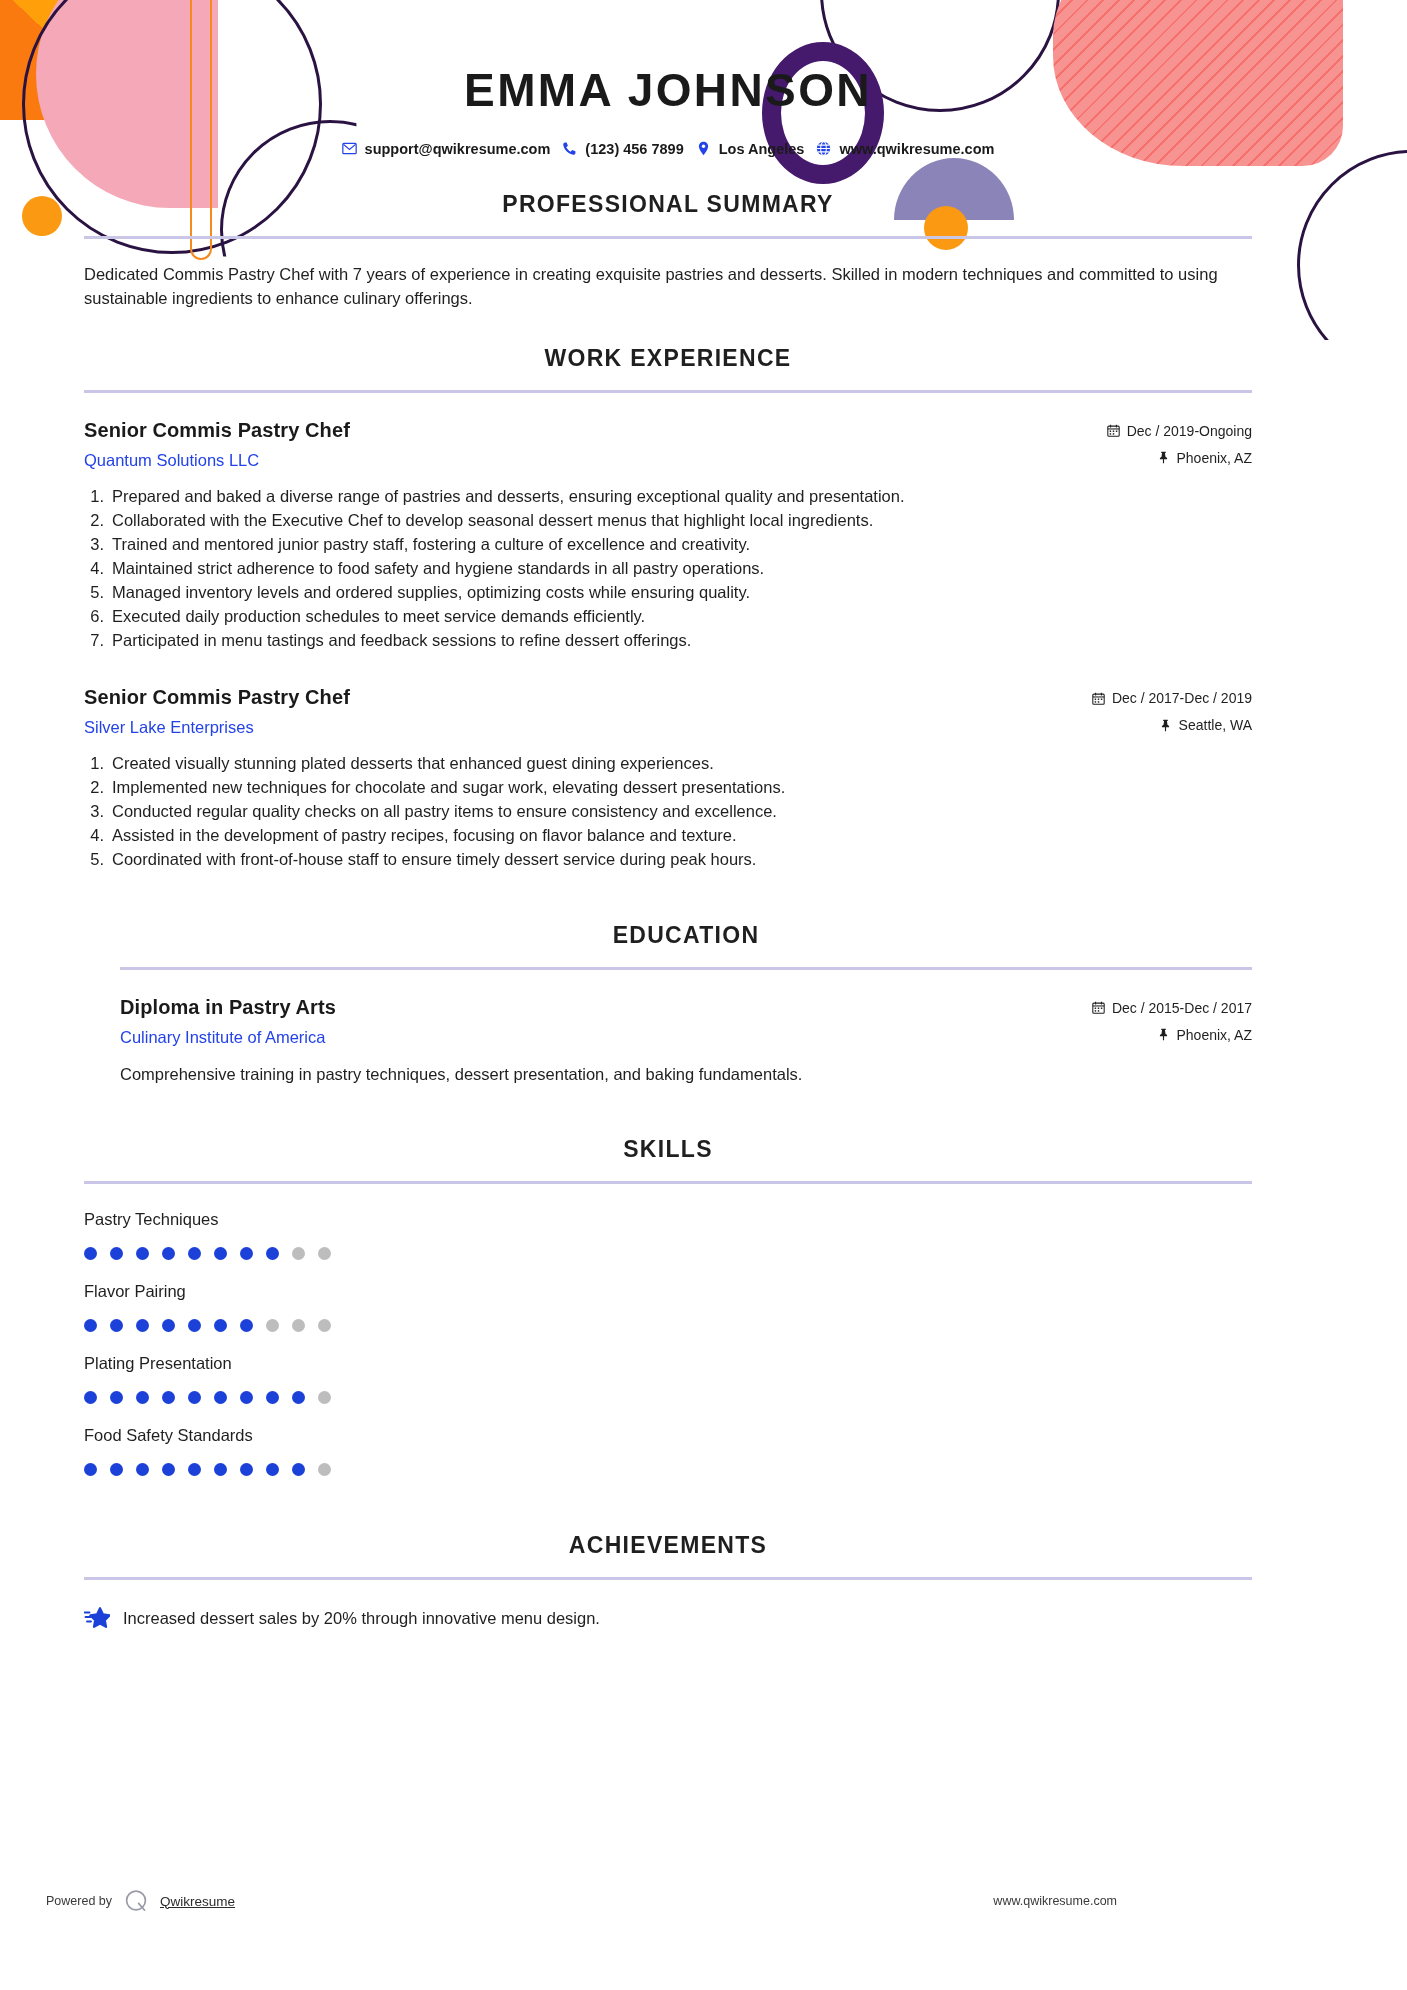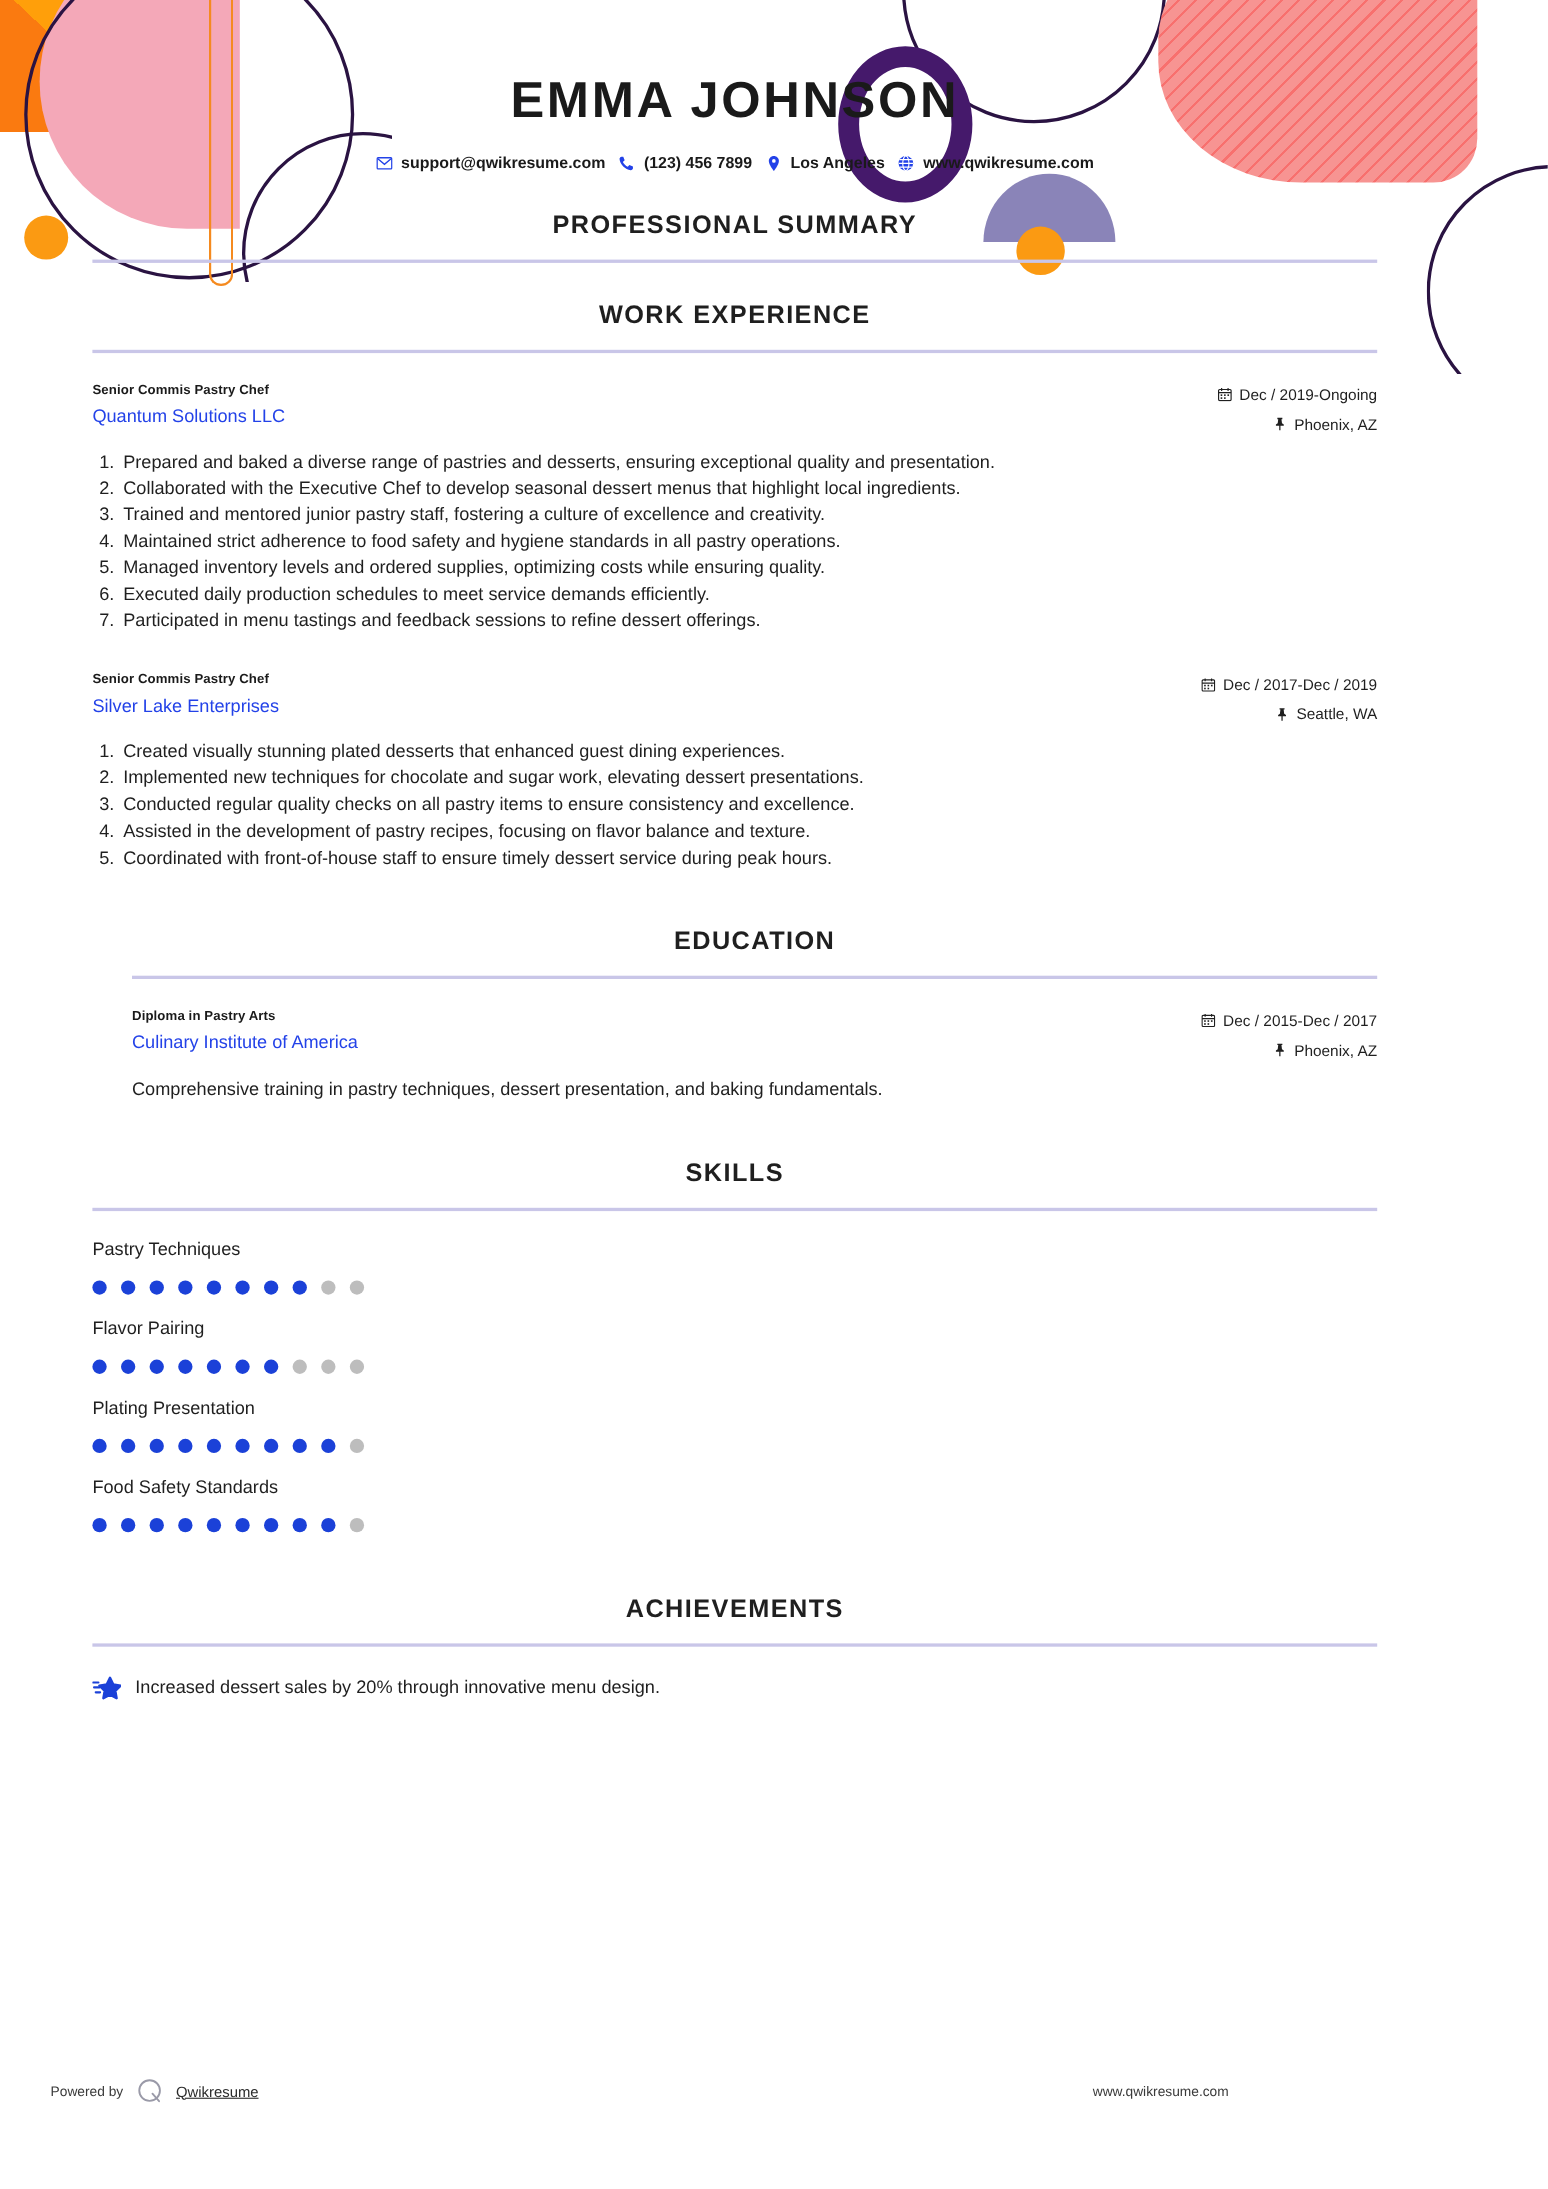--- a/index.html
+++ b/index.html
@@ -144,21 +144,21 @@
   
   .summary-text {
     margin-top: 24px; font-size: 16.5px; line-height: 1.45; color: #1F1F1F;
   }
 
   
   .entry { margin-top: 26px; }
   .entry-head { display: flex; justify-content: space-between; align-items: flex-start; }
   .entry-left { flex: 1 1 auto; min-width: 0; }
   .entry-role {
-    font-size: 12px; font-weight: 700; color: #1A1A1A; letter-spacing: .1px;
+    font-size: 20px; font-weight: 700; color: #1A1A1A; letter-spacing: .1px;
   }
   .entry-org {
     font-size: 16.5px; color: #2342E8; margin-top: 9px;
   }
   .entry-right { flex: 0 0 auto; text-align: right; padding-top: 4px; }
   .meta-line {
     display: flex; align-items: center; justify-content: flex-end; gap: 7px;
     font-size: 14px; color: #1F1F1F; white-space: nowrap;
   }
   .meta-line + .meta-line { margin-top: 11px; }
@@ -278,20 +278,21 @@
             <path d="M1 8 H15 M2.1 4.4 H13.9 M2.1 11.6 H13.9" stroke="#ffffff" stroke-width="1.1" fill="none"></path>
           </svg>
       </span>
       <span class="contact-text">www.qwikresume.com</span>
     </div>
   </div>
 
   <div class="section">
     <div class="section-title">PROFESSIONAL SUMMARY</div>
     <div class="section-rule"></div>
+    <p class="summary-text">Dedicated Commis Pastry Chef with 7 years of experience in creating exquisite pastries and desserts. Skilled in modern techniques and committed to using sustainable ingredients to enhance culinary offerings.</p>
   </div>
 
   <div class="section">
     <div class="section-title">WORK EXPERIENCE</div>
     <div class="section-rule"></div>
 
     <div class="entry">
       <div class="entry-head">
         <div class="entry-left">
           <div class="entry-role">Senior Commis Pastry Chef</div>

